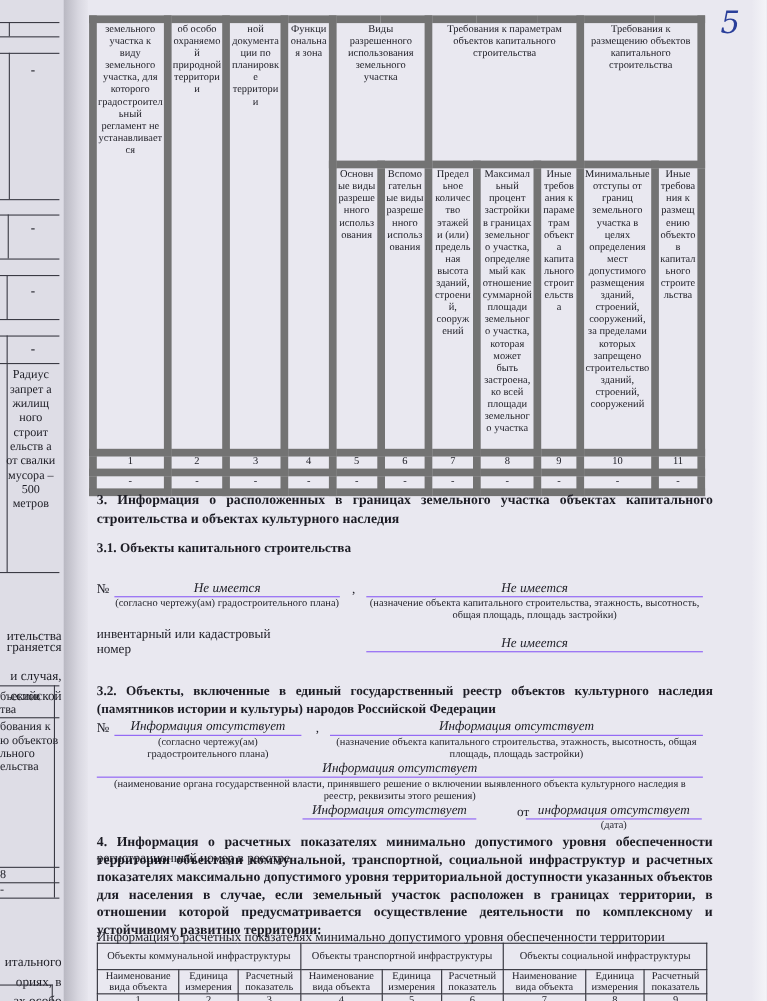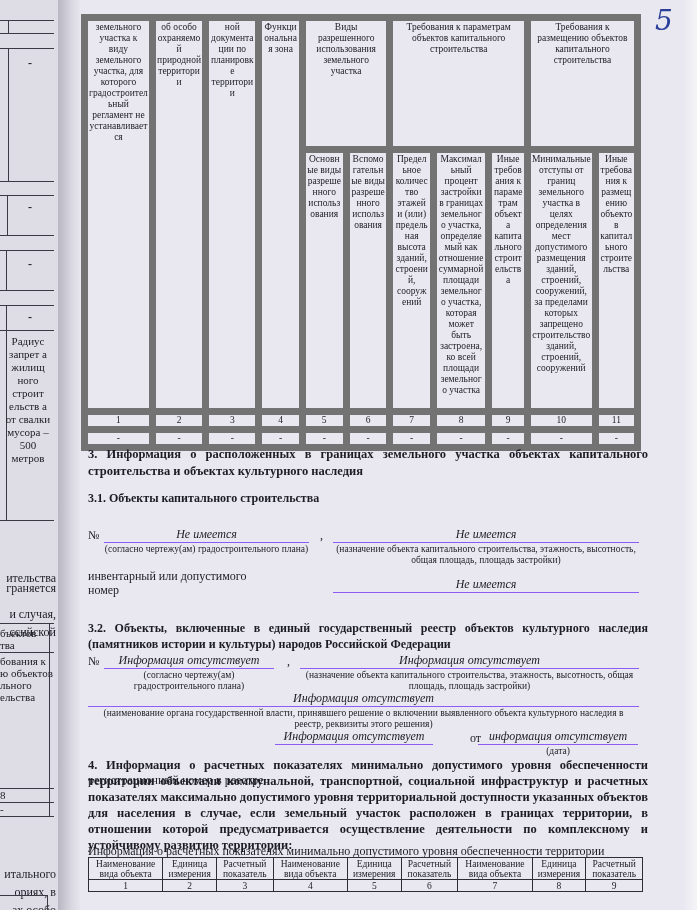--- a/index.html
+++ b/index.html
@@ -195,21 +195,21 @@
 
 <div class="sec-title" style="top:446px">3. Информация о расположенных в границах земельного участка объектах капитального строительства и объектах культурного наследия</div>
 <div class="sec-title" style="top:490px;font-size:12px">3.1. Объекты капитального строительства</div>
 
 <div class="plain" style="left:88px;top:528px">№</div>
 <div class="fill" style="left:104px;top:527px;width:205px">Не имеется</div>
 <div class="small" style="left:104px;top:544px;width:205px">(согласно чертежу(ам) градостроительного плана)</div>
 <div class="plain" style="left:320px;top:528px">,</div>
 <div class="fill" style="left:333px;top:527px;width:306px">Не имеется</div>
 <div class="small" style="left:333px;top:544px;width:306px">(назначение объекта капитального строительства, этажность, высотность, общая площадь, площадь застройки)</div>
-<div class="plain" style="left:88px;top:569px;width:170px">инвентарный или допустимого номер</div>
+<div class="plain" style="left:88px;top:569px;width:170px">инвентарный или кадастровый номер</div>
 <div class="fill" style="left:333px;top:577px;width:306px">Не имеется</div>
 
 <div class="sec-title" style="top:620px;font-size:12px;line-height:16px">3.2. Объекты, включенные в единый государственный реестр объектов культурного наследия (памятников истории и культуры) народов Российской Федерации</div>
 <div class="plain" style="left:88px;top:654px">№</div>
 <div class="fill" style="left:104px;top:653px;width:170px">Информация отсутствует</div>
 <div class="small" style="left:104px;top:670px;width:170px">(согласно чертежу(ам) градостроительного плана)</div>
 <div class="plain" style="left:287px;top:654px">,</div>
 <div class="fill" style="left:300px;top:653px;width:339px">Информация отсутствует</div>
 <div class="small" style="left:300px;top:670px;width:339px">(назначение объекта капитального строительства, этажность, высотность, общая площадь, площадь застройки)</div>
 <div class="fill" style="left:88px;top:691px;width:551px">Информация отсутствует</div>
@@ -218,20 +218,25 @@
 <div class="fill" style="left:275px;top:729px;width:158px">Информация отсутствует</div>
 <div class="plain" style="left:470px;top:731px">от</div>
 <div class="fill" style="left:478px;top:729px;width:160px">информация отсутствует</div>
 <div class="small" style="left:478px;top:746px;width:160px">(дата)</div>
 
 <div class="sec-title" style="top:757px;line-height:16px">4. Информация о расчетных показателях минимально допустимого уровня обеспеченности территории объектами коммунальной, транспортной, социальной инфраструктур и расчетных показателях максимально допустимого уровня территориальной доступности указанных объектов для населения в случае, если земельный участок расположен в границах территории, в отношении которой предусматривается осуществление деятельности по комплексному и устойчивому развитию территории:</div>
 <div class="plain" style="left:88px;top:844px;font-size:12px">Информация о расчетных показателях минимально допустимого уровня обеспеченности территории</div>
 
 <table class="bot-table">
   <tbody>
+      <tr style="height:24px">
+    <td colspan="3">Объекты коммунальной инфраструктуры</td>
+    <td colspan="3">Объекты транспортной инфраструктуры</td>
+    <td colspan="3">Объекты социальной инфраструктуры</td>
+  </tr>
   <tr style="height:22px">
     <td>Наименование вида объекта</td>
     <td>Единица измерения</td>
     <td>Расчетный показатель</td>
     <td>Наименование вида объекта</td>
     <td>Единица измерения</td>
     <td>Расчетный показатель</td>
     <td>Наименование вида объекта</td>
     <td>Единица измерения</td>
     <td>Расчетный показатель</td>

